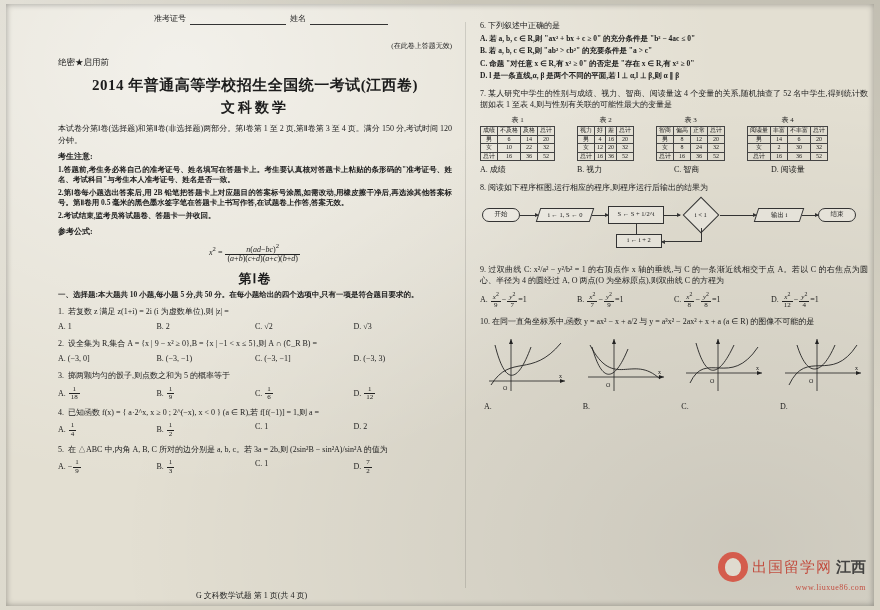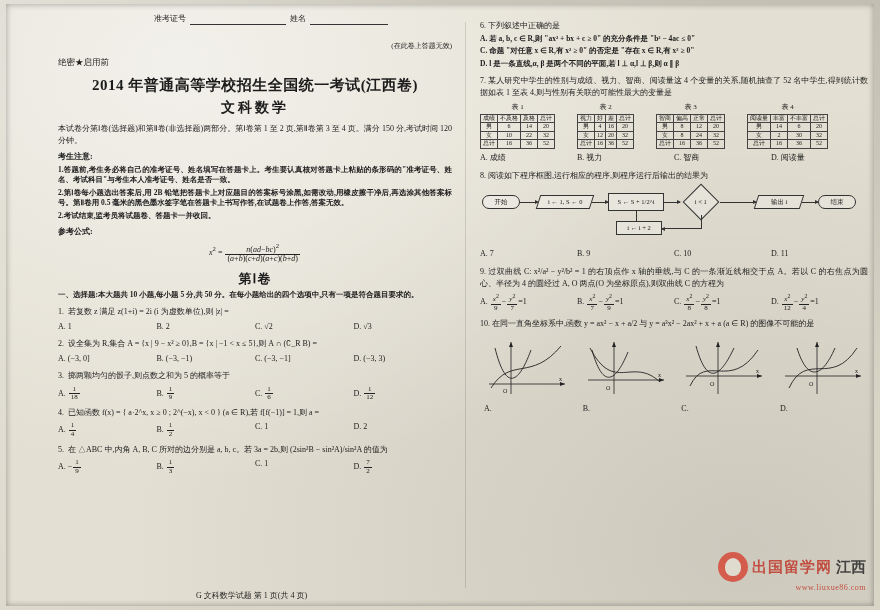--- a/index.html
+++ b/index.html
@@ -94,21 +94,21 @@
   .glabel { font-size:8px; margin-top:1px; text-align:left; padding-left:4px;}
 
   .footer { position:absolute; bottom:4px; font-size:8px; }
   .footerL { left:150px; }
 
   
   .wm { position:absolute; right:8px; bottom:14px; text-align:right; opacity:0.85; }
   .wmrow { display:flex; align-items:center; gap:4px; }
   .wmlogo { width:30px; height:30px; border-radius:50%; background:#d64a3a; position:relative; }
   .wmlogo:after { content:""; position:absolute; left:7px; top:6px; width:16px; height:18px; border-radius:50% 50% 45% 45%; background:#e3dfd2; }
-  .wmtext { font-size:15px; color:#c0392b; font-weight:bold; letter-spacing:1px; }
+  .wmtext { font-size:15px; color:#c0392b; font-weight:normal; letter-spacing:1px; }
   .wmtext2 { font-size:15px; color:#2b2b2b; font-weight:bold; }
   .wmsub { font-size:8px; color:#c0392b; letter-spacing:0.5px; margin-top:1px; }
 
   .formula { text-align:center; font-size:8px; margin-top:4px; }
 </style>
 </head>
 <body>
 
 <div class="page">
   <div class="sheet">
@@ -208,20 +208,21 @@
       <div class="footer footerL">G 文科数学试题 第 1 页(共 4 页)</div>
     </div>
 
     <div class="col right t">
 
       <div class="rq">
         <span>6.</span>
         <span>下列叙述中正确的是</span>
       </div>
       <div class="li">A. 若 a, b, c ∈ R,则 "ax² + bx + c ≥ 0" 的充分条件是 "b² − 4ac ≤ 0"</div>
+      <div class="li">B. 若 a, b, c ∈ R,则 "ab² &gt; cb²" 的充要条件是 "a &gt; c"</div>
       <div class="li">C. 命题 "对任意 x ∈ R,有 x² ≥ 0" 的否定是 "存在 x ∈ R,有 x² ≥ 0"</div>
       <div class="li">D. l 是一条直线,α, β 是两个不同的平面,若 l ⊥ α,l ⊥ β,则 α ∥ β</div>
 
       <div class="rq">
         <span>7.</span>
         <span>某人研究中学生的性别与成绩、视力、智商、阅读量这 4 个变量的关系,随机抽查了 52 名中学生,得到统计数据如表 1 至表 4,则与性别有关联的可能性最大的变量是</span>
       </div>
 
       <div class="tbls">
         <div class="tblwrap">
@@ -392,26 +393,20 @@
         <div class="fbox fround" style="left:338px; top:8px; width:38px; height:14px;">结束</div>
 
         <div class="fbox" style="left:136px; top:34px; width:46px; height:14px;">
           <span>i ← i + 2</span>
         </div>
         <div class="arrowv" style="left:221px; top:28px; height:13px;"></div>
         <div class="arrow" style="left:182px; top:41px; width:40px; transform:rotate(180deg);"></div>
         <div class="arrowv" style="left:156px; top:24px; height:10px;"></div>
       </div>
 
-      <div class="opts">
-        <div>A. 7</div>
-        <div>B. 9</div>
-        <div>C. 10</div>
-        <div>D. 11</div>
-      </div>
 
       <div class="rq">
         <span>9.</span>
         <span>过双曲线 C: x²/a² − y²/b² = 1 的右顶点作 x 轴的垂线,与 C 的一条渐近线相交于点 A。若以 C 的右焦点为圆心、半径为 4 的圆经过 A, O 两点(O 为坐标原点),则双曲线 C 的方程为</span>
       </div>
       <div class="opts">
         <div>A.&nbsp;<span class="frac"><span class="num"><i>x</i><sup>2</sup></span><span class="den">9</span></span>−<span class="frac"><span class="num"><i>y</i><sup>2</sup></span><span class="den">7</span></span>=1</div>
         <div>B.&nbsp;<span class="frac"><span class="num"><i>x</i><sup>2</sup></span><span class="den">7</span></span>−<span class="frac"><span class="num"><i>y</i><sup>2</sup></span><span class="den">9</span></span>=1</div>
         <div>C.&nbsp;<span class="frac"><span class="num"><i>x</i><sup>2</sup></span><span class="den">8</span></span>−<span class="frac"><span class="num"><i>y</i><sup>2</sup></span><span class="den">8</span></span>=1</div>
         <div>D.&nbsp;<span class="frac"><span class="num"><i>x</i><sup>2</sup></span><span class="den">12</span></span>−<span class="frac"><span class="num"><i>y</i><sup>2</sup></span><span class="den">4</span></span>=1</div>

